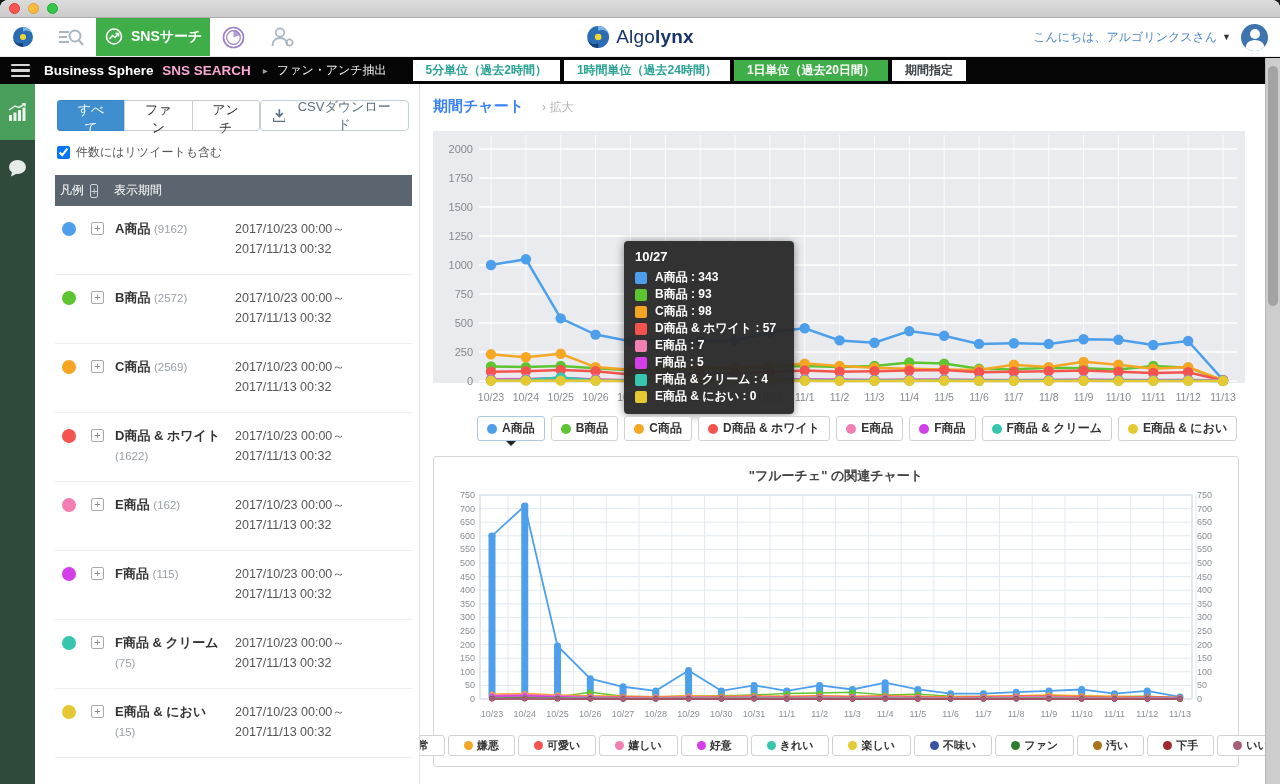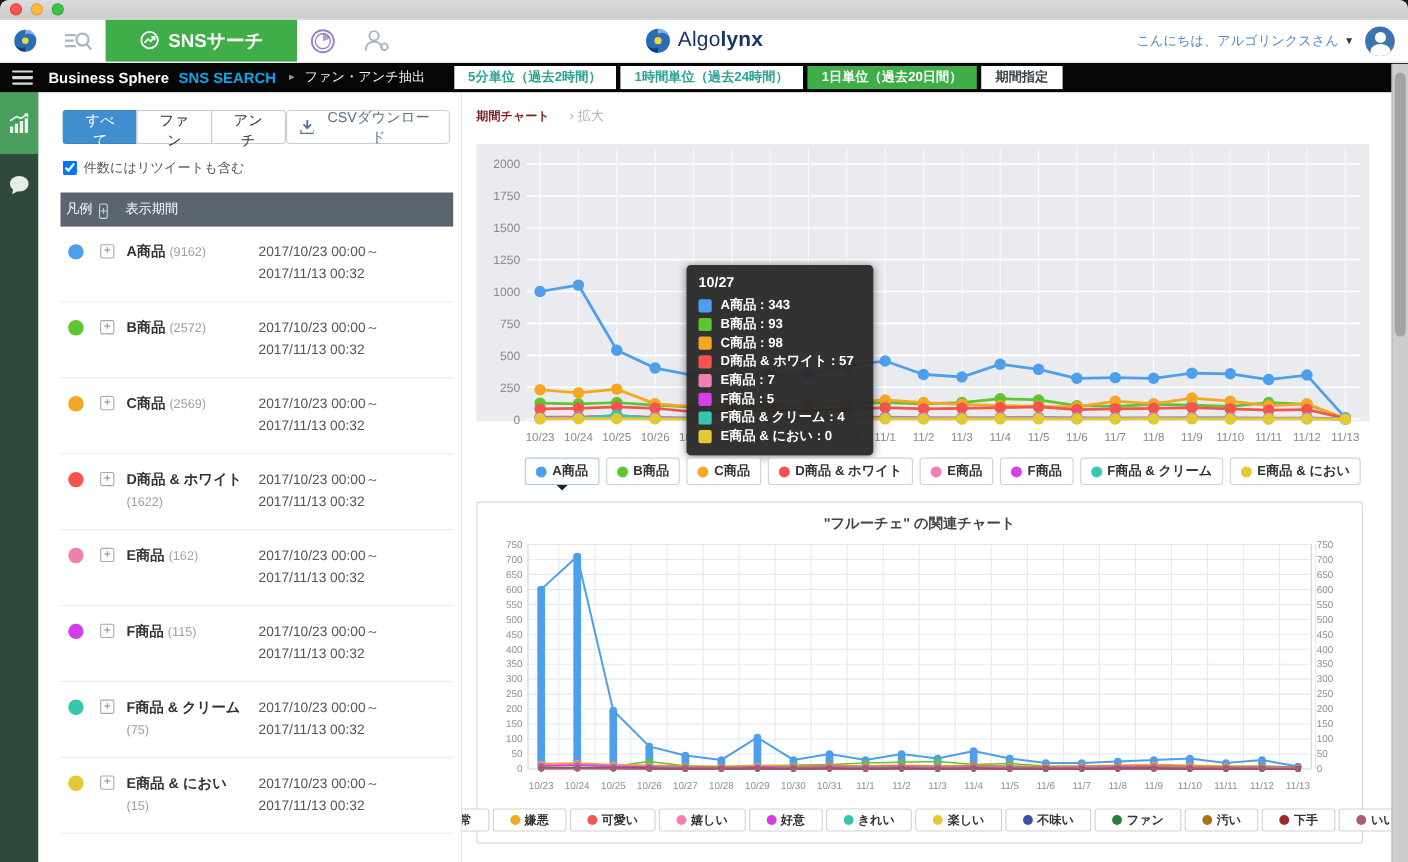--- a/index.html
+++ b/index.html
@@ -10,38 +10,38 @@
   .titlebar{height:18px;background:linear-gradient(#dcdcdc,#cbcbcb);border-bottom:1px solid #adadad;
     display:flex;align-items:center;padding-left:9px;gap:8px;border-radius:8px 8px 0 0;}
   .dot{width:11px;height:11px;border-radius:50%;}
   .dot.red{background:#fc5753;border:1px solid #df3e38;}
   .dot.yellow{background:#fdbc40;border:1px solid #de9f34;}
   .dot.green{background:#33c748;border:1px solid #27aa35;}
   
   .toolbar{height:39px;background:#fff;display:flex;align-items:center;position:relative;border-bottom:1px solid #ececec;}
   .tb-left{display:flex;align-items:center;height:100%;}
   .tb-icon{display:flex;align-items:center;justify-content:center;padding:0 12px;height:100%;}
-  .sns-btn{background:#3fae49;color:#fff;border:none;height:100%;padding:0 30px;font-size:17px;font-weight:bold;
+  .sns-btn{background:#3fae49;color:#fff;border:none;height:100%;padding:0 8px;font-size:14px;font-weight:bold;
     display:flex;align-items:center;gap:7px;font-family:inherit;cursor:pointer;}
   .tb-center{position:absolute;left:50%;top:50%;transform:translate(-50%,-50%);display:flex;align-items:center;gap:6px;
     font-size:19px;color:#17356b;letter-spacing:.2px;}
   .lg-bold{font-weight:bold;}
   .tb-right{margin-left:auto;display:flex;align-items:center;gap:10px;padding-right:12px;font-size:12px;color:#4a86c8;}
   .greet{display:flex;align-items:center;gap:5px;cursor:pointer;}
   .greet .caret{color:#333;font-size:9px;}
   .avatar{width:27px;height:27px;border-radius:50%;background:#3d74ad;position:relative;overflow:hidden;cursor:pointer;}
   .avatar .head{position:absolute;left:8.5px;top:5px;width:10px;height:10px;border-radius:50%;background:#fff;}
   .avatar .body{position:absolute;left:4.5px;top:16px;width:18px;height:12px;border-radius:50% 50% 0 0;background:#fff;}
   
   .navbar{height:27px;background:#060606;display:flex;align-items:center;color:#fff;padding-left:11px;}
   .hamburger{width:19px;display:flex;flex-direction:column;gap:3px;cursor:pointer;margin-right:14px;}
   .hamburger i{display:block;height:2.5px;background:#d8d8d8;border-radius:1px;}
   .brand{font-size:13.5px;font-weight:bold;white-space:nowrap;}
   .brand .bw{color:#fff;}
-  .brand .bg{color:#0ea5e9;margin-left:5px;}
+  .brand .bg{color:#f9a8d4;margin-left:5px;}
   .crumb-arrow{color:#9a9a9a;font-size:10px;margin:0 9px 0 12px;}
   .crumb{font-size:12px;color:#f0f0f0;white-space:nowrap;}
   .tabs{display:flex;gap:4px;margin-left:26px;justify-content:center;}
   .tab{height:21px;line-height:21px;padding:0 13px;background:#fff;color:#2ba394;font-size:12px;font-weight:bold;
     cursor:pointer;white-space:nowrap;}
   .tab.active{background:#3fae49;color:#fff;}
   .tabs .tab:last-child{color:#3b4248;}
   
   .content{display:flex;height:700px;}
   .rail{width:35px;background:#2f4a3a;flex:none;}
@@ -70,21 +70,21 @@
     border-bottom:1px solid #ececec;}
   .dot14{width:14px;height:14px;border-radius:50%;margin:3px 0 0 7px;}
   .plusbox{width:13px;height:13px;border:1px solid #a9a9a9;border-radius:2px;color:#8a8a8a;font-size:11px;
     line-height:11px;text-align:center;margin-top:3px;cursor:pointer;}
   .kw{font-size:13px;font-weight:bold;color:#333;line-height:1.5;padding-right:8px;}
   .kw .cnt{font-weight:normal;color:#9aa0a6;font-size:11.5px;}
   .period{font-size:12.5px;color:#555;line-height:1.6;}
   
   .main{flex:1;padding:13px 0 0 13px;background:#fff;position:relative;overflow:hidden;}
   .sec-head{display:flex;align-items:baseline;gap:18px;height:21px;}
-  .sec-title{font-size:11px;font-weight:bold;color:#7f1d1d;}
+  .sec-title{font-size:15px;font-weight:bold;color:#3b82f6;}
   .expand{font-size:12px;color:#b3b3b3;cursor:pointer;text-decoration:none;}
   .chartwrap{position:relative;margin-top:13px;width:812px;}
   .tooltip{position:absolute;left:191px;top:110px;width:170px;background:rgba(42,42,42,.96);border-radius:4px;
     color:#fff;padding:8px 11px 9px;box-shadow:0 1px 8px rgba(0,0,0,.45);}
   .tt-date{font-size:13px;font-weight:bold;margin-bottom:5px;}
   .tt-row{display:flex;align-items:center;gap:8px;font-size:12px;font-weight:bold;height:17px;white-space:nowrap;}
   .tt-sq{width:12px;height:12px;border-radius:2px;flex:none;}
   .legend{display:flex;gap:6px;margin:5px 0 0 44px;}
   .leg{position:relative;display:flex;align-items:center;gap:5px;background:#fff;border:1px solid #d2d2d2;
     border-radius:3px;padding:3px 9px;font-size:12px;color:#333;font-weight:bold;cursor:pointer;white-space:nowrap;}

